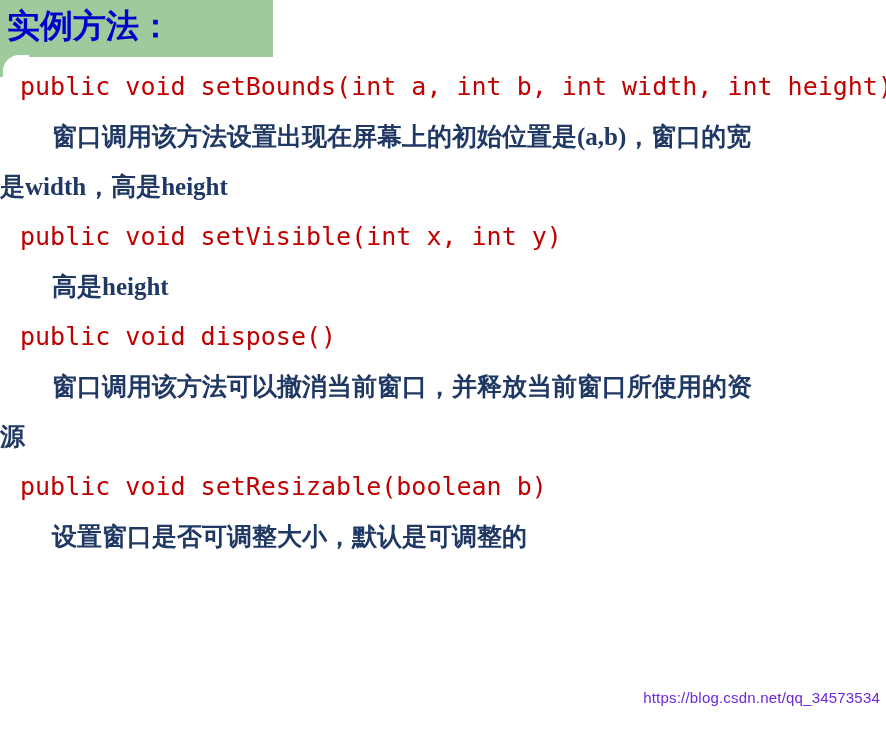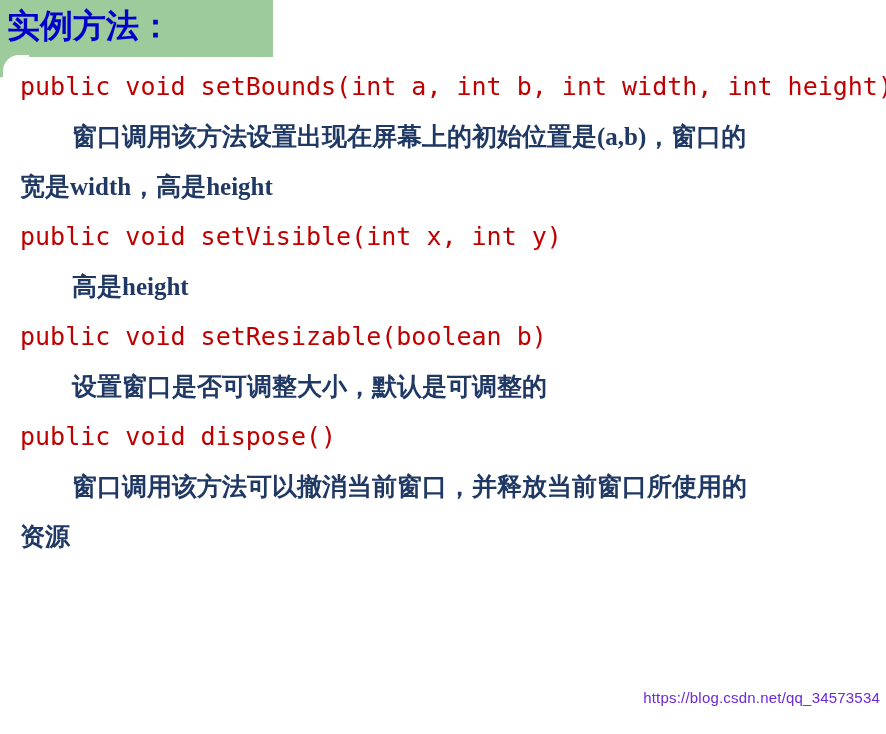--- a/index.html
+++ b/index.html
@@ -92,21 +92,20 @@
     padding-left: 20px;
     white-space: pre;
     letter-spacing: 0px;
   }
 
   .description {
     color: #1F3864;
     font-family: "Liberation Serif", "DejaVu Serif", serif;
     font-size: 25px;
     line-height: 50px;
-    padding-left: 20px;
     padding-right: 16px;
     text-indent: 52px;
     font-weight: bold;
     word-break: break-all;
   }
 
   
   #watermark {
     position: absolute;
     right: 6px;
@@ -137,26 +136,26 @@
     </div>
 
     <div class="method-block">
       <div class="signature">public void setVisible(int x, int y)</div>
       <div class="description">高是height</div>
     </div>
 
 
 
     <div class="method-block">
-      <div class="signature">public void setResizable(boolean b)</div>
-      <div class="description">设置窗口是否可调整大小，默认是可调整的</div>
+      <div class="signature">public void dispose()</div>
+      <div class="description">窗口调用该方法可以撤消当前窗口，并释放当前窗口所使用的资源</div>
     </div>
 
     <div class="method-block">
-      <div class="signature">public void dispose()</div>
-      <div class="description">窗口调用该方法可以撤消当前窗口，并释放当前窗口所使用的资源</div>
+      <div class="signature">public void setResizable(boolean b)</div>
+      <div class="description">设置窗口是否可调整大小，默认是可调整的</div>
     </div>
 
   </div>
 
   <div id="watermark">https://blog.csdn.net/qq_34573534</div>
 
 </div>
 
 </body></html>

